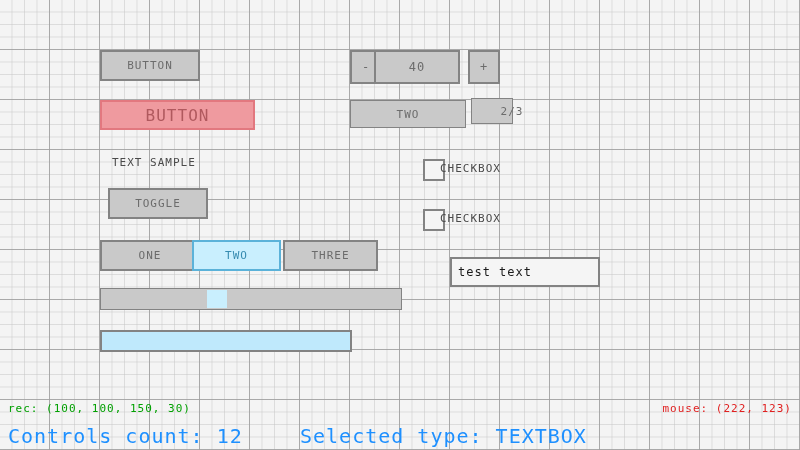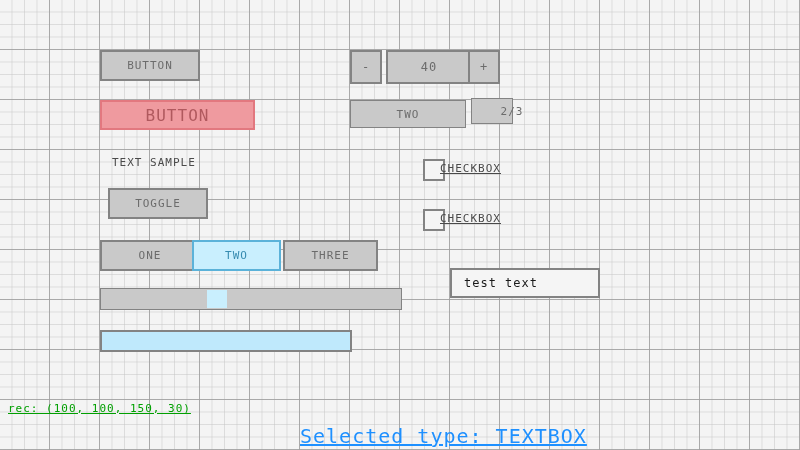--- a/index.html
+++ b/index.html
@@ -109,21 +109,21 @@
 
   
   #spinner { left:350px; top:50px; width:150px; height:34px; }
   .sp-part {
     position:absolute; box-sizing:border-box;
     display:flex; align-items:center; justify-content:center;
     height:34px; font-size:12px;
     background:#c9c9c9; border:2px solid #838383; color:#6c6c6c;
   }
   #sp-minus { left:0px;  width:32px; }
-  #sp-value { left:36px; width:86px; }
+  #sp-value { left:24px; width:86px; }
   #sp-plus  { left:118px; width:32px; }
 
   
   #dropdown { left:350px; top:100px; width:116px; height:28px; }
   #dropdown-page {
     left:471px; top:98px; width:34px; height:26px;
     font-size:11px;
     padding-left:40px;
   }
   #chk1 { left:423px; top:159px; width:22px; height:22px; }
@@ -135,33 +135,32 @@
   .chk-label {
     position:absolute;
     font-size:11px; color:#4a4a4a; letter-spacing:1px;
     white-space:nowrap;
   }
   #chk1-label { left:440px; top:162px; }
   #chk2-label { left:440px; top:212px; }
 
   
   #textbox {
-    left:450px; top:268px; width:150px; height:30px;
+    left:450px; top:257px; width:150px; height:30px;
     background:#f5f5f5; border:2px solid #838383; color:#1a1a1a;
-    justify-content:flex-start; padding-left:12px; font-size:12px;
+    justify-content:flex-start; padding-left:6px; font-size:12px;
   }
 
   
   .status {
     position:absolute;
     font-family:"DejaVu Sans Mono","Liberation Mono",monospace;
     letter-spacing:1px;
     white-space:nowrap;
     user-select:none;
-    text-decoration:underline;
   }
   #rec-info   { left:8px;  top:402px; font-size:11px; color:#00a000; }
   #mouse-info { right:8px; top:402px; font-size:11px; color:#e02020; }
   #controls-count { left:8px; top:424px; font-size:20px; color:#1e90ff; }
   #selected-type  { left:300px; top:424px; font-size:20px; color:#1e90ff; }
   #snap-state     { right:8px; top:449px; font-size:20px; color:#e02020; }
 </style>
 </head>
 <body>
 
@@ -200,16 +199,18 @@
 
   <div class="ctl chk-box" id="chk1"></div>
   <div class="status chk-label" id="chk1-label">CHECKBOX</div>
 
   <div class="ctl chk-box" id="chk2"></div>
   <div class="status chk-label" id="chk2-label">CHECKBOX</div>
 
   <div class="ctl" id="textbox" placeholder="">test text</div>
 
   <div class="status" id="rec-info">rec: (100, 100, 150, 30)</div>
+  <div class="status" id="mouse-info">mouse: (222, 123)</div>
+  <div class="status" id="controls-count">Controls count: 12</div>
   <div class="status" id="selected-type">Selected type: TEXTBOX</div>
   <div class="status" id="snap-state">SNAP ON</div>
 
 </div>
 
 </body></html>

